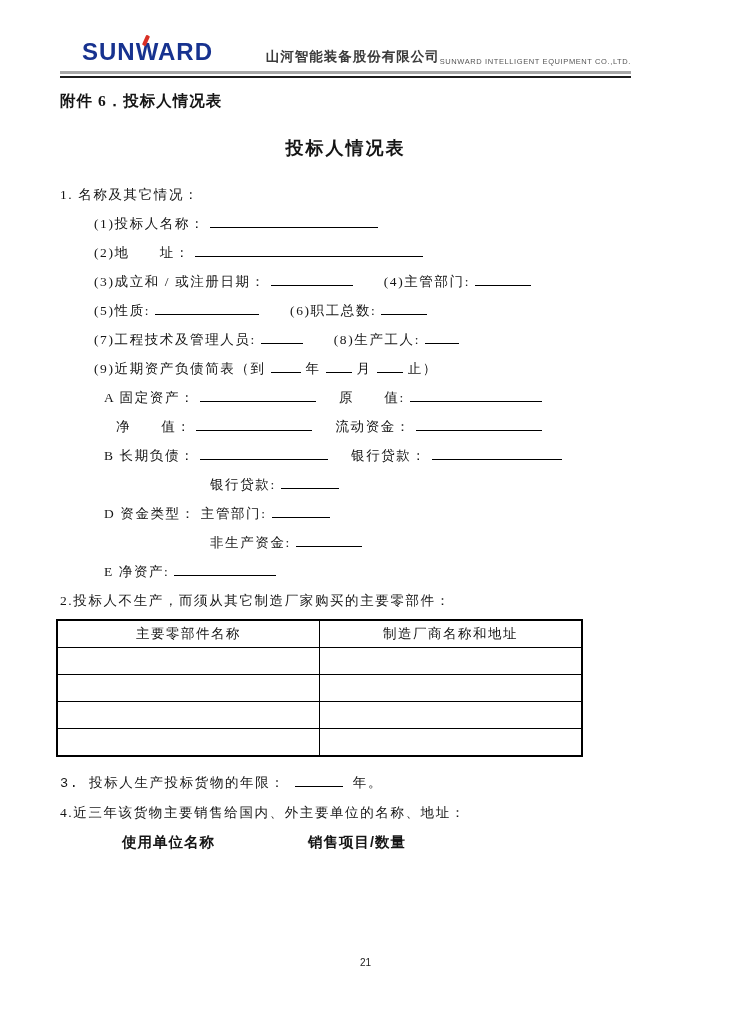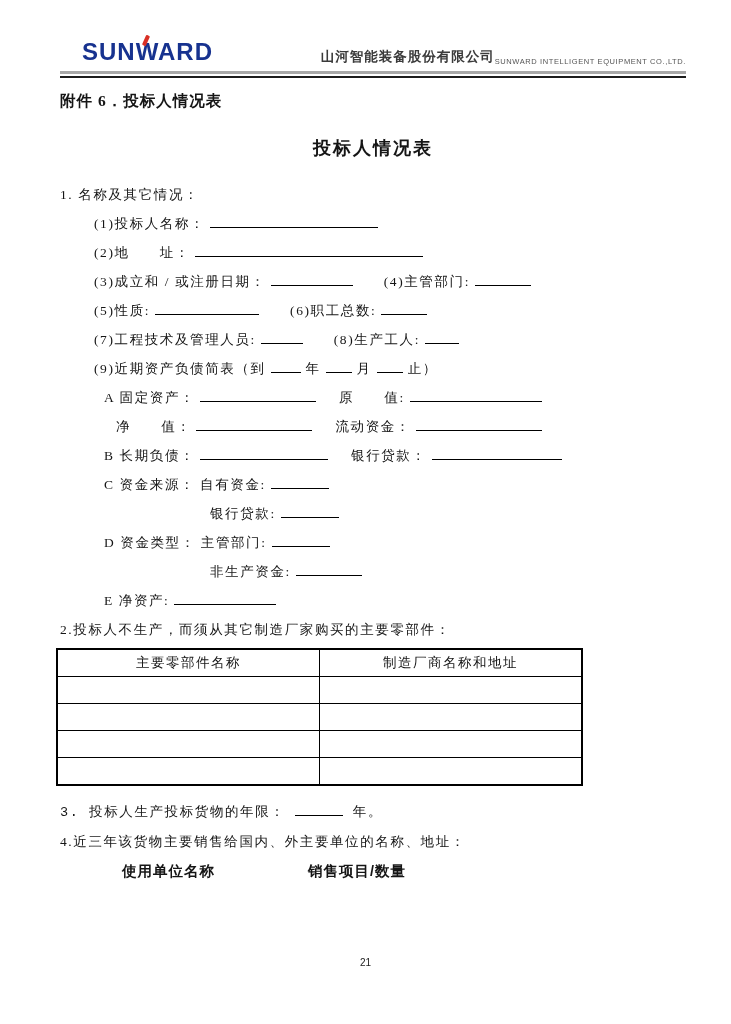--- a/index.html
+++ b/index.html
@@ -1,21 +1,21 @@
 <!DOCTYPE html>
 <html><head>
 <meta charset="utf-8">
 <style>
   html,body{margin:0;padding:0;}
   body{
     width:731px;height:1024px;background:#ffffff;position:relative;
     font-family:"Liberation Serif","DejaVu Serif",serif;color:#151515;
     overflow:hidden;
   }
-  .page{padding:24px 45px 0 60px;}
+  .page{padding:24px 100px 0 60px;}
 
   
   .hdr{display:flex;justify-content:space-between;align-items:flex-end;height:42px;}
   .logo{position:relative;display:inline-block;padding-left:22px;}
   .logo-text{
     font-family:"Liberation Sans","DejaVu Sans",sans-serif;
     font-weight:bold;font-size:24px;letter-spacing:1px;color:#17328f;
   }
   .logo-accent{
     position:absolute;top:-3px;left:84px;width:4px;height:11px;
@@ -146,25 +146,20 @@
       <span class="u" style="width:126px"></span>
     </div>
 
     <div class="line ind2">
       <span>B 长期负债：</span>
       <span class="u" style="width:128px"></span>
       <span class="gap18">银行贷款：</span>
       <span class="u" style="width:130px"></span>
     </div>
 
-    <div class="line ind2">
-      <span>C 资金来源：</span>
-      <span>自有资金:</span>
-      <span class="u" style="width:58px"></span>
-    </div>
 
     <div class="line ind4">
       <span>银行贷款:</span>
       <span class="u" style="width:58px"></span>
     </div>
 
     <div class="line ind2">
       <span>D 资金类型：</span>
       <span>主管部门:</span>
       <span class="u" style="width:58px"></span>

